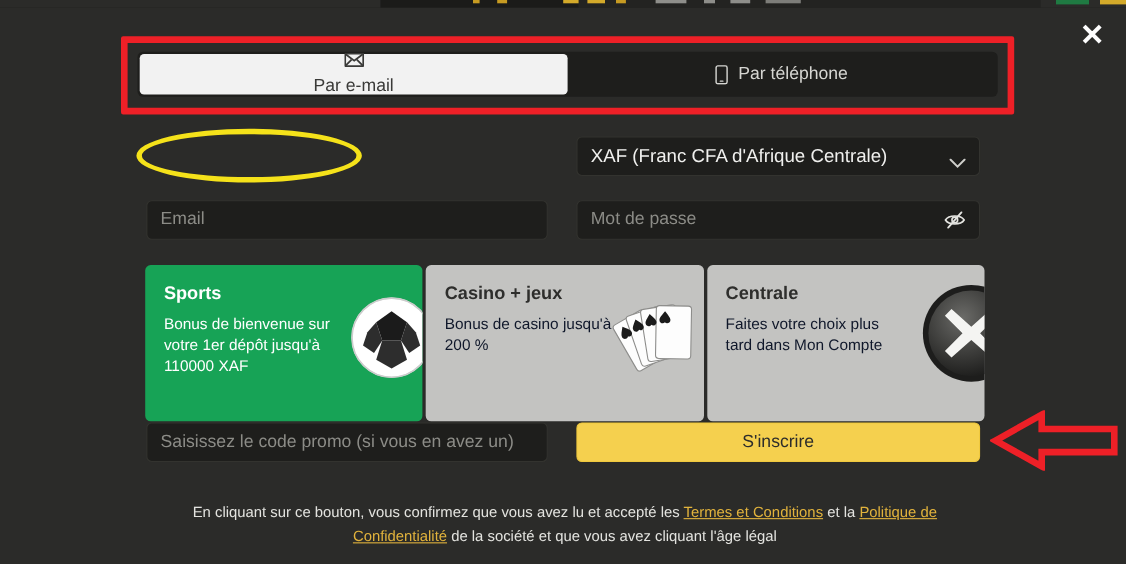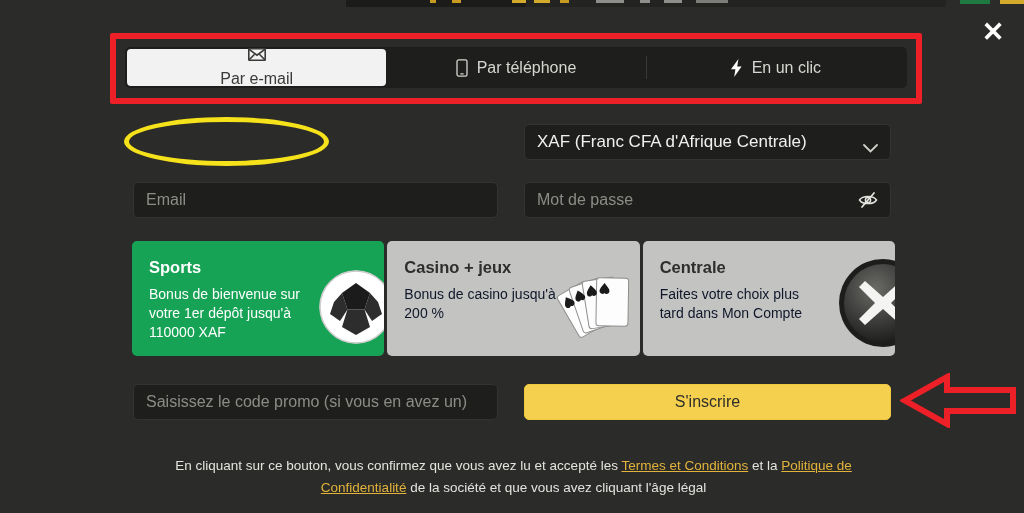--- a/index.html
+++ b/index.html
@@ -73,21 +73,21 @@
     background: #1e1e1c; border: 1px solid #33332f; border-radius: 5px;
     height: 36px; display: flex; align-items: center;
     padding: 0 12px; color: #8c8c87; font-size: 16px;
   }
   .input-box .ph { flex: 1 1 auto; }
   .eye { width: 20px; height: 16px; flex: 0 0 auto; }
 
   
   .cards {
     position: absolute; left: 132px; top: 241px;
-    width: 763px; height: 115px;
+    width: 763px; height: 142px;
     display: flex; gap: 3px;
   }
   .card {
     flex: 1 1 0; border-radius: 5px; position: relative; overflow: hidden;
     padding: 17px 16px 0 17px; cursor: pointer;
   }
   .card.sel   { background: #17a356; }
   .card.plain { background: #c3c3c1; }
   .card h3 { font-size: 16.5px; font-weight: bold; margin-bottom: 8px; }
   .card p  { font-size: 14px; line-height: 19px; max-width: 160px; }
@@ -179,28 +179,20 @@
     <div class="tab">
       <span class="ticon">
         <svg width="12" height="18" viewBox="0 0 12 18">
           <rect x="1" y="0.9" width="10" height="16.2" rx="1.6" fill="none" stroke="#d6d6d2" stroke-width="1.3"></rect>
           <rect x="4.2" y="14.2" width="3.6" height="1.2" rx="0.6" fill="#d6d6d2"></rect>
         </svg>
       </span>
       <span>Par téléphone</span>
     </div>
 
-    <div class="tab">
-      <span class="ticon">
-        <svg width="13" height="18" viewBox="0 0 13 18">
-          <path d="M8.4 0 L1 10.2 H5.4 L4.2 18 L11.6 7.4 H7.2 Z" fill="#ffffff"></path>
-        </svg>
-      </span>
-      <span>En un clic</span>
-    </div>
   </div>
 
 
   <div class="select-box" style="position:absolute;left:524px;top:124px;width:367px;">
     <span class="label">XAF (Franc CFA d'Afrique Centrale)</span>
     <span class="chev">
       <svg width="15" height="9" viewBox="0 0 15 9">
         <path d="M1 1 L7.5 7.5 L14 1" fill="none" stroke="#cfcfcb" stroke-width="1.8" stroke-linecap="round"></path>
       </svg>
     </span>

